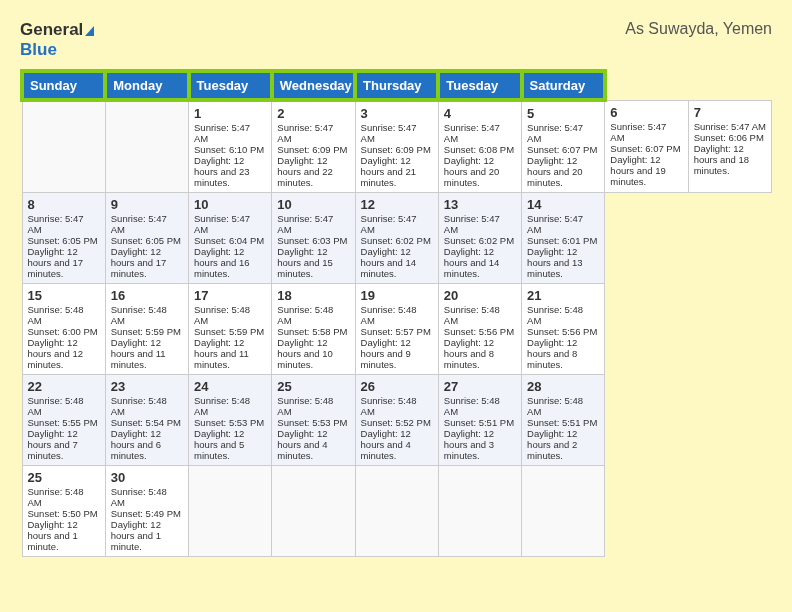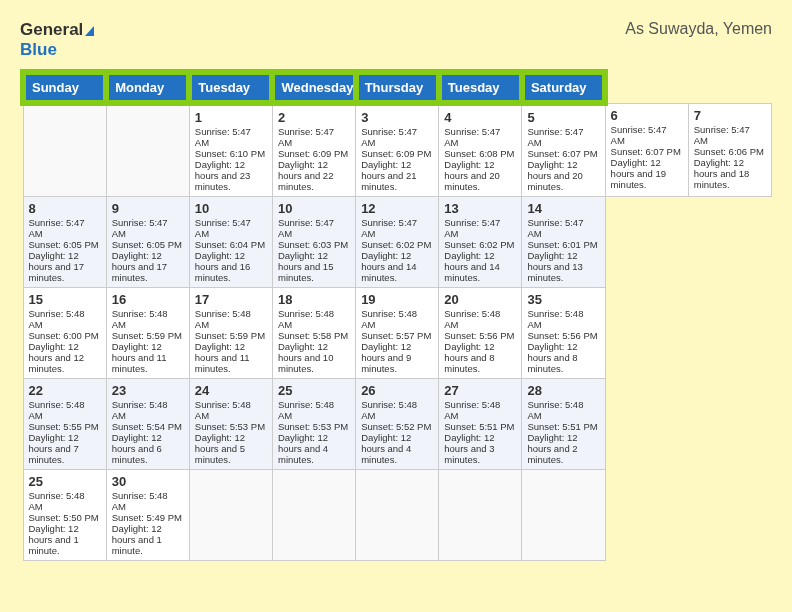--- a/index.html
+++ b/index.html
@@ -43,21 +43,21 @@
       border-collapse: collapse;
       table-layout: fixed;
     }
     .calendar-table th {
       background: #2271c3;
       color: #fff;
       text-align: left;
       padding: 5px 6px;
       font-size: 13px;
       font-weight: bold;
-      border: 6px solid #84cc16;
+      border: 4px solid #84cc16;
     }
     .calendar-table td {
       vertical-align: top;
       border: 1px solid #ccc;
       padding: 4px 5px;
       font-size: 9.5px;
       color: #333;
       background: #fff;
       min-height: 70px;
       height: 75px;
@@ -230,21 +230,21 @@
         <span>Sunset: 5:57 PM</span><br>
         <span>Daylight: 12 hours and 9 minutes.</span>
       </td>
           <td>
         <span class="day-num">20</span>
         <span>Sunrise: 5:48 AM</span><br>
         <span>Sunset: 5:56 PM</span><br>
         <span>Daylight: 12 hours and 8 minutes.</span>
       </td>
           <td>
-        <span class="day-num">35</span>
+        <span class="day-num">21</span>
         <span>Sunrise: 5:48 AM</span><br>
         <span>Sunset: 5:56 PM</span><br>
         <span>Daylight: 12 hours and 8 minutes.</span>
       </td>
         </tr>
         <tr>
           <td>
         <span class="day-num">22</span>
         <span>Sunrise: 5:48 AM</span><br>
         <span>Sunset: 5:55 PM</span><br>

